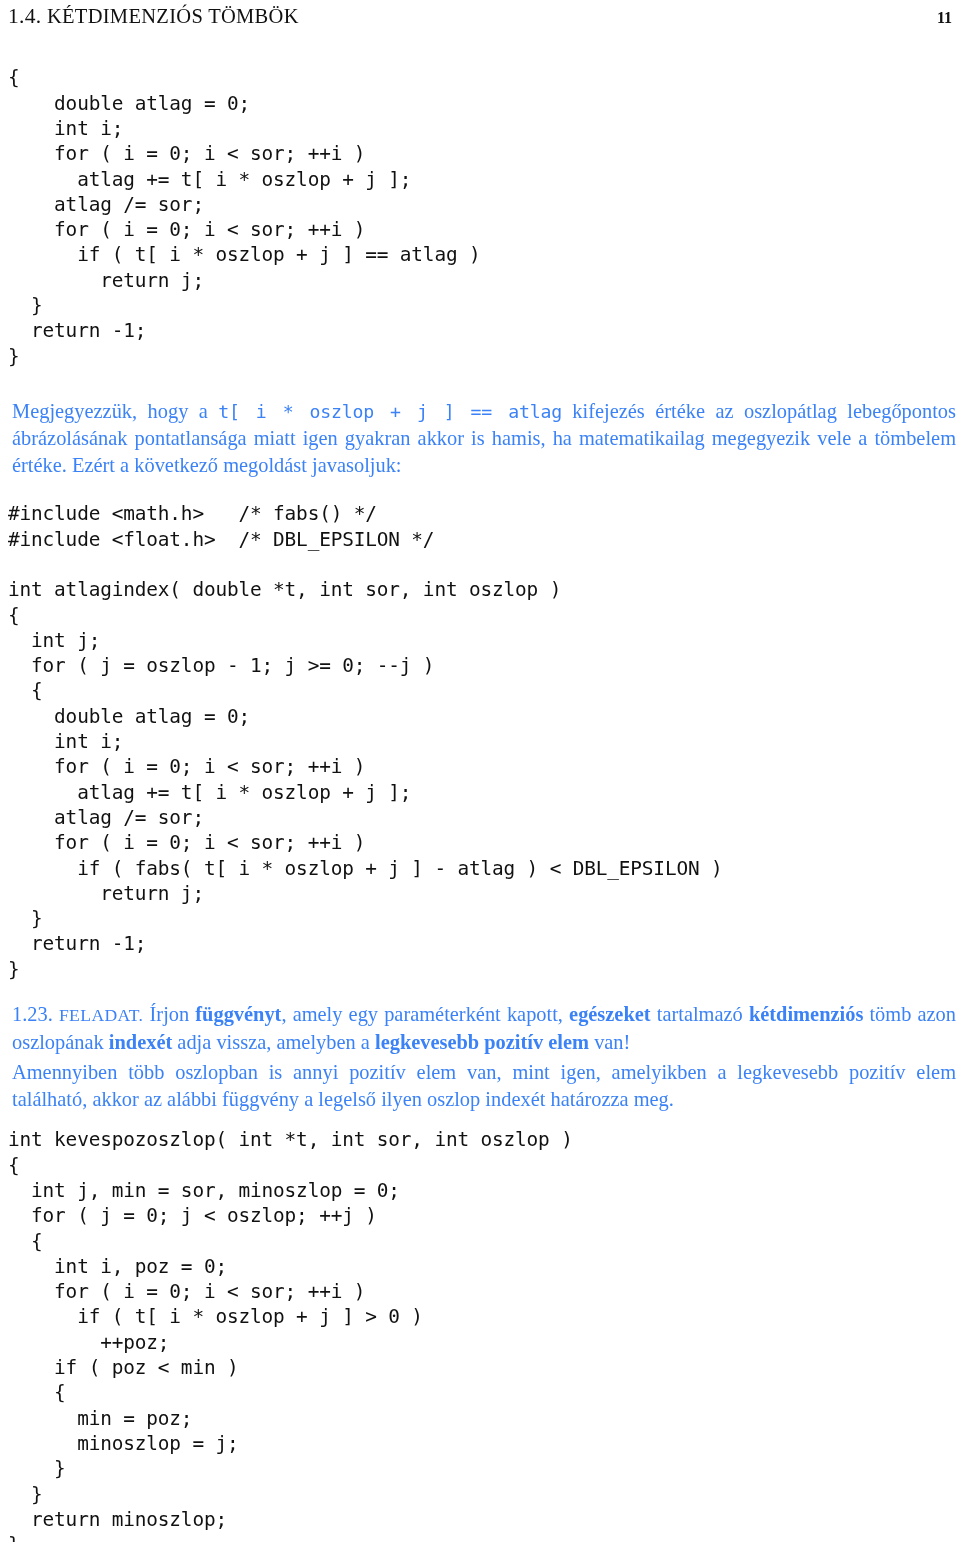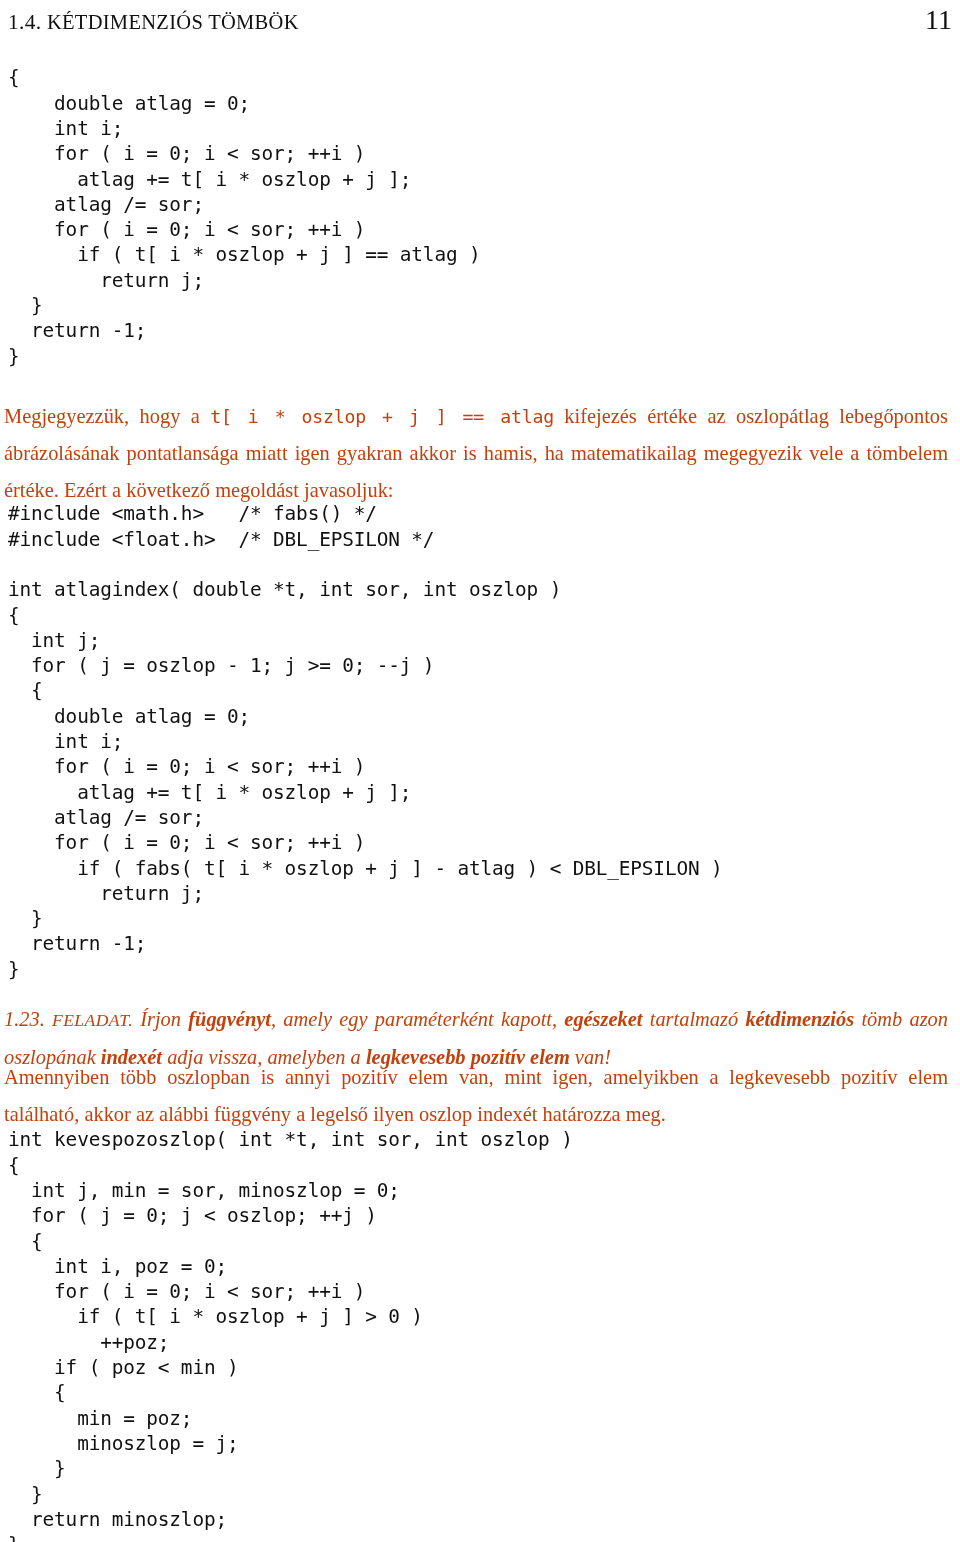--- a/index.html
+++ b/index.html
@@ -43,63 +43,64 @@
     white-space: nowrap;
   }
   .runhead-title .sec {
     font-variant: normal;
   }
   .runhead-title .caps {
     font-size: 20.5px;
   }
   .runhead-page {
     font-family: "Liberation Serif", "DejaVu Serif", serif;
-    font-size: 28px;
+    font-size: 16px;
+    font-weight: bold;
   }
 
   .codeblock {
     position: absolute;
     left: 8px;
     font-family: "DejaVu Sans Mono", "Liberation Mono", monospace;
     font-size: 19.4px;
     line-height: 25.3px;
     white-space: pre;
     letter-spacing: -0.15px;
     color: #111111;
   }
 
   .para {
     position: absolute;
-    left: 4px;
+    left: 12px;
     width: 944px;
     font-family: "Liberation Serif", "DejaVu Serif", serif;
     font-size: 20.4px;
-    line-height: 37px;
+    line-height: 27px;
     text-align: justify;
     text-justify: inter-word;
-    color: #c2410c;
+    color: #3b82f6;
   }
   .para code, .icode {
     font-family: "DejaVu Sans Mono", "Liberation Mono", monospace;
     font-size: 18.2px;
     letter-spacing: -0.2px;
   }
   .para b {
     font-weight: bold;
   }
   .smallcaps {
     font-size: 17.6px;
     letter-spacing: 0.4px;
   }
 
   
   #code-block-1 { top: 46px; }
   #para-note    { top: 378px; }
   #code-block-2 { top: 482px; }
-  #para-task    { top: 981px; font-style: italic; }
+  #para-task    { top: 981px; }
   #para-extra   { top: 1039px; }
   #code-block-3 { top: 1108px; }
 </style>
 </head>
 <body>
 
 <div class="page">
 
   <div class="runhead">
     <div class="runhead-title"><span class="sec">1.4.</span><span class="caps">&nbsp;<span>KÉTDIMENZIÓS TÖMBÖK</span></span></div>

